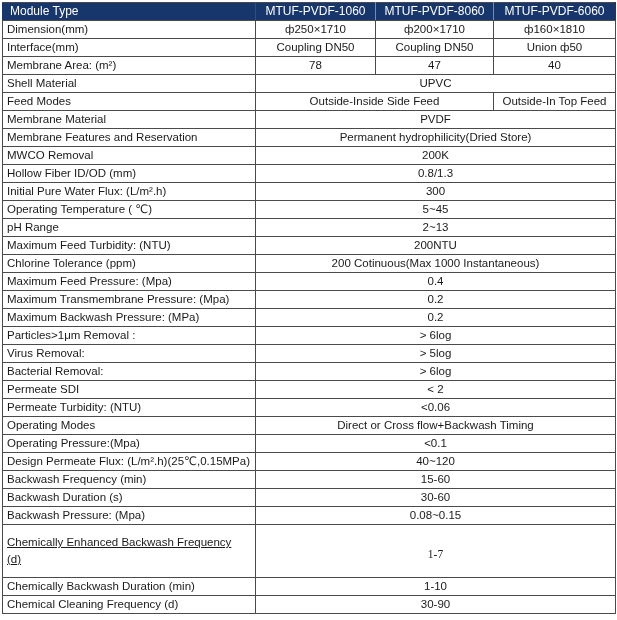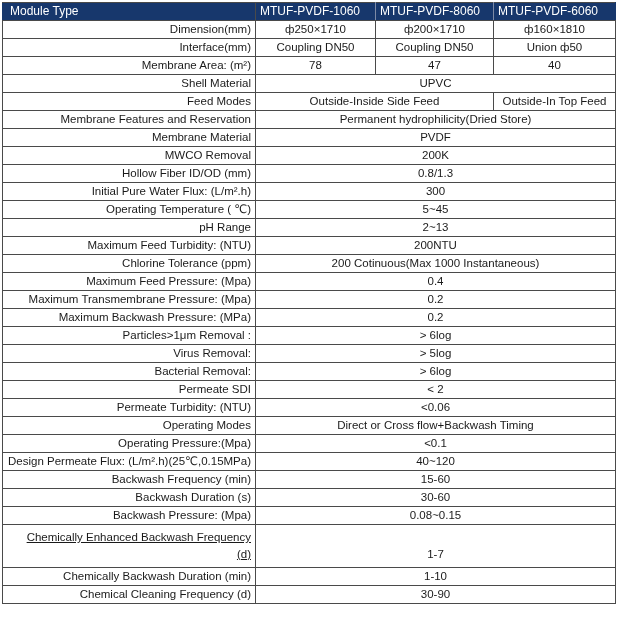--- a/index.html
+++ b/index.html
@@ -38,44 +38,45 @@
     height: 19px;
     font-size: 12px;
     border-top-color: var(--header-bg, #17376c);
   }
   thead td.hl {
     padding-left: 7px;
     text-align: left;
     border-left-color: var(--header-bg, #17376c);
   }
   thead td.hv {
-    text-align: left;
+    text-align: center;
     border-left: 1px solid #7d8aa6;
     border-right: 1px solid #7d8aa6;
   }
   thead td.hv:last-child {
     border-right-color: var(--header-bg, #17376c);
   }
   td.label-cell {
-    text-align: right;
+    text-align: left;
     padding-left: 7px;
   }
   td.value-cell {
     text-align: center;
   }
   tr.tall td {
     height: 36px;
   }
   tr.tall td.label-cell {
     vertical-align: middle;
     text-decoration: underline;
   }
   tr.tall td.value-cell {
     vertical-align: bottom;
-    padding-bottom: 6px;
+    padding-bottom: 16px;
+    font-family: Liberation Serif, serif;
   }
   tr.tall td.label-cell div {
     line-height: 17px;
   }
 </style>
 </head>
 <body>
 
 <div class="page">
   <table class="spec">
@@ -115,26 +116,26 @@
         <tr>
           <td class="label-cell">Shell Material</td>
           <td class="value-cell" colspan="3">UPVC</td>
         </tr>
         <tr>
           <td class="label-cell">Feed Modes</td>
           <td class="value-cell" colspan="2">Outside-Inside Side Feed</td>
           <td class="value-cell" colspan="1">Outside-In Top Feed</td>
         </tr>
         <tr>
+          <td class="label-cell">Membrane Material</td>
+          <td class="value-cell" colspan="3">PVDF</td>
+        </tr>
+        <tr>
           <td class="label-cell">Membrane Features and Reservation</td>
           <td class="value-cell" colspan="3">Permanent hydrophilicity(Dried Store)</td>
-        </tr>
-        <tr>
-          <td class="label-cell">Membrane Material</td>
-          <td class="value-cell" colspan="3">PVDF</td>
         </tr>
         <tr>
           <td class="label-cell">MWCO Removal</td>
           <td class="value-cell" colspan="3">200K</td>
         </tr>
         <tr>
           <td class="label-cell">Hollow Fiber ID/OD (mm)</td>
           <td class="value-cell" colspan="3">0.8/1.3</td>
         </tr>
         <tr>

